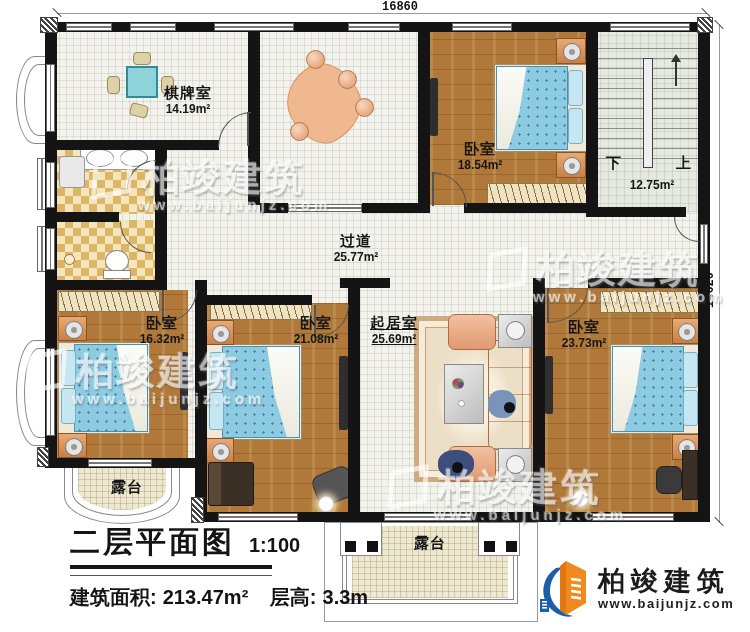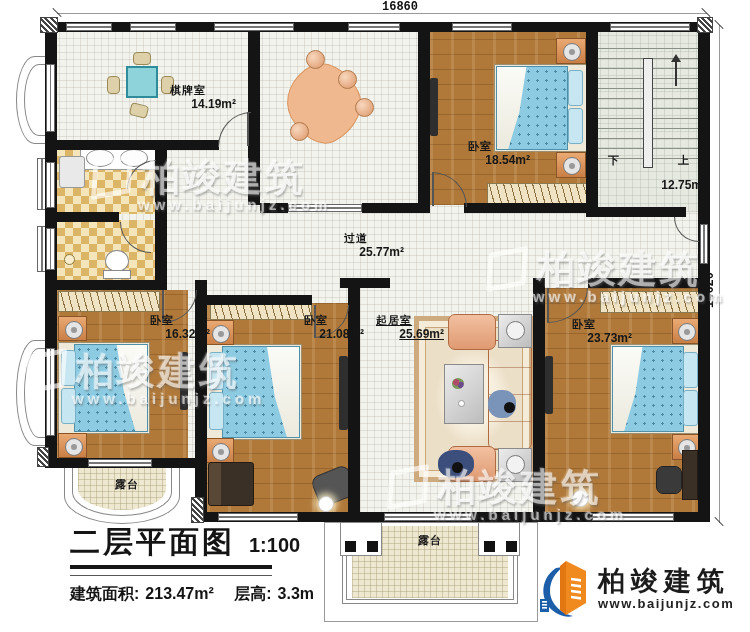--- a/index.html
+++ b/index.html
@@ -22,22 +22,22 @@
       linear-gradient(45deg,#ddb567 25%,transparent 25%,transparent 75%,#ddb567 75%),
       linear-gradient(45deg,#ddb567 25%,transparent 25%,transparent 75%,#ddb567 75%);
       background-size:16px 16px;background-position:0 0,8px 8px;}
   .floor-stair{position:absolute;background-color:#e6e9e0;background-image:
       repeating-linear-gradient(0deg,rgba(150,160,150,.25) 0 1px,transparent 1px 8px),
       repeating-linear-gradient(90deg,rgba(150,160,150,.25) 0 1px,transparent 1px 8px);}
   .floor-terrace{position:absolute;background-color:#efe8d0;background-image:
       repeating-linear-gradient(0deg,rgba(150,140,100,.35) 0 1px,transparent 1px 6px),
       repeating-linear-gradient(90deg,rgba(150,140,100,.35) 0 1px,transparent 1px 6px);}
   .room-label{position:absolute;text-align:center;line-height:1.2;color:#161616;z-index:30;}
-  .room-label .nm{font-weight:bold;font-size:11px;letter-spacing:1px;}
-  .room-label .ar{font-weight:bold;font-size:12px;text-align:right;}
+  .room-label .nm{font-weight:bold;font-size:15px;letter-spacing:1px;}
+  .room-label .ar{font-weight:bold;font-size:12px;}
   .door{position:absolute;border:0 solid #555;z-index:22;}
   .leaf{position:absolute;background:#555;z-index:22;}
   .bed-base{position:absolute;background:#efe9da;border:1px solid #9a8f72;z-index:10;}
   .mattress{position:absolute;background-color:#8ccbe2;border:1px solid #4f8fa8;z-index:11;
       background-image:radial-gradient(rgba(25,85,115,.55) 1px,transparent 1.4px);background-size:9px 9px;}
   .blanket{position:absolute;inset:0;background:linear-gradient(#fbfbf7,#eceade);z-index:12;}
   .bl-r{clip-path:polygon(58% 0,100% 0,100% 100%,84% 100%,68% 55%);}
   .bl-l{clip-path:polygon(0 0,42% 0,32% 55%,16% 100%,0 100%);}
   .pillow{position:absolute;background:#c6e6f2;border:1px solid #7ab0c6;border-radius:3px;z-index:13;}
   .nstand{position:absolute;background:linear-gradient(#eaa973,#c97f45);border:1px solid #8a5526;z-index:10;}
@@ -60,21 +60,21 @@
   .wm .big{font-size:38px;letter-spacing:3px;}
   .wm .small{font-size:15px;letter-spacing:4px;margin-left:46px;}
   .dimline{position:absolute;background:#999;z-index:5;}
   .tick{position:absolute;width:12px;height:1px;background:#333;transform:rotate(45deg);z-index:6;}
   .dimtext{position:absolute;font-family:"Liberation Mono","DejaVu Sans Mono",monospace;font-weight:bold;font-size:12px;color:#111;z-index:6;}
   .titleblock{position:absolute;left:70px;top:522px;z-index:45;}
   .titleblock .row1{display:flex;align-items:baseline;}
   .titleblock .t1{font-size:30px;font-weight:bold;letter-spacing:3px;color:#141414;}
   .titleblock .t2{font-size:20px;font-weight:bold;margin-left:14px;color:#141414;}
   .titleblock .rule{width:202px;height:6px;border-top:4px solid #161616;border-bottom:1px solid #555;margin-top:2px;}
-  .titleblock .row2{margin-top:8px;font-size:16px;font-weight:bold;color:#141414;}
+  .titleblock .row2{margin-top:8px;font-size:20px;font-weight:bold;color:#141414;}
   .titleblock .row2 span{margin-right:6px;}
   .brand{position:absolute;left:538px;top:558px;display:flex;align-items:center;z-index:45;}
   .brand .txt{margin-left:8px;}
   .brand .co{font-size:27px;font-weight:bold;letter-spacing:6px;color:#1b1b1b;line-height:1.05;}
   .brand .url{font-size:13px;font-weight:bold;letter-spacing:1.5px;color:#222;}
   .bay{position:absolute;border:1px solid #888;border-right:none;background:#fff;
        border-radius:50% 0 0 50% / 50% 0 0 50%;z-index:4;}
   .rail{position:absolute;background:#eee;border:1px solid #444;z-index:12;}
   .stool{position:absolute;border-radius:50%;background:radial-gradient(circle at 35% 35%,#f8d7bd,#dd9668);border:1px solid #b07848;z-index:11;}
 </style>

